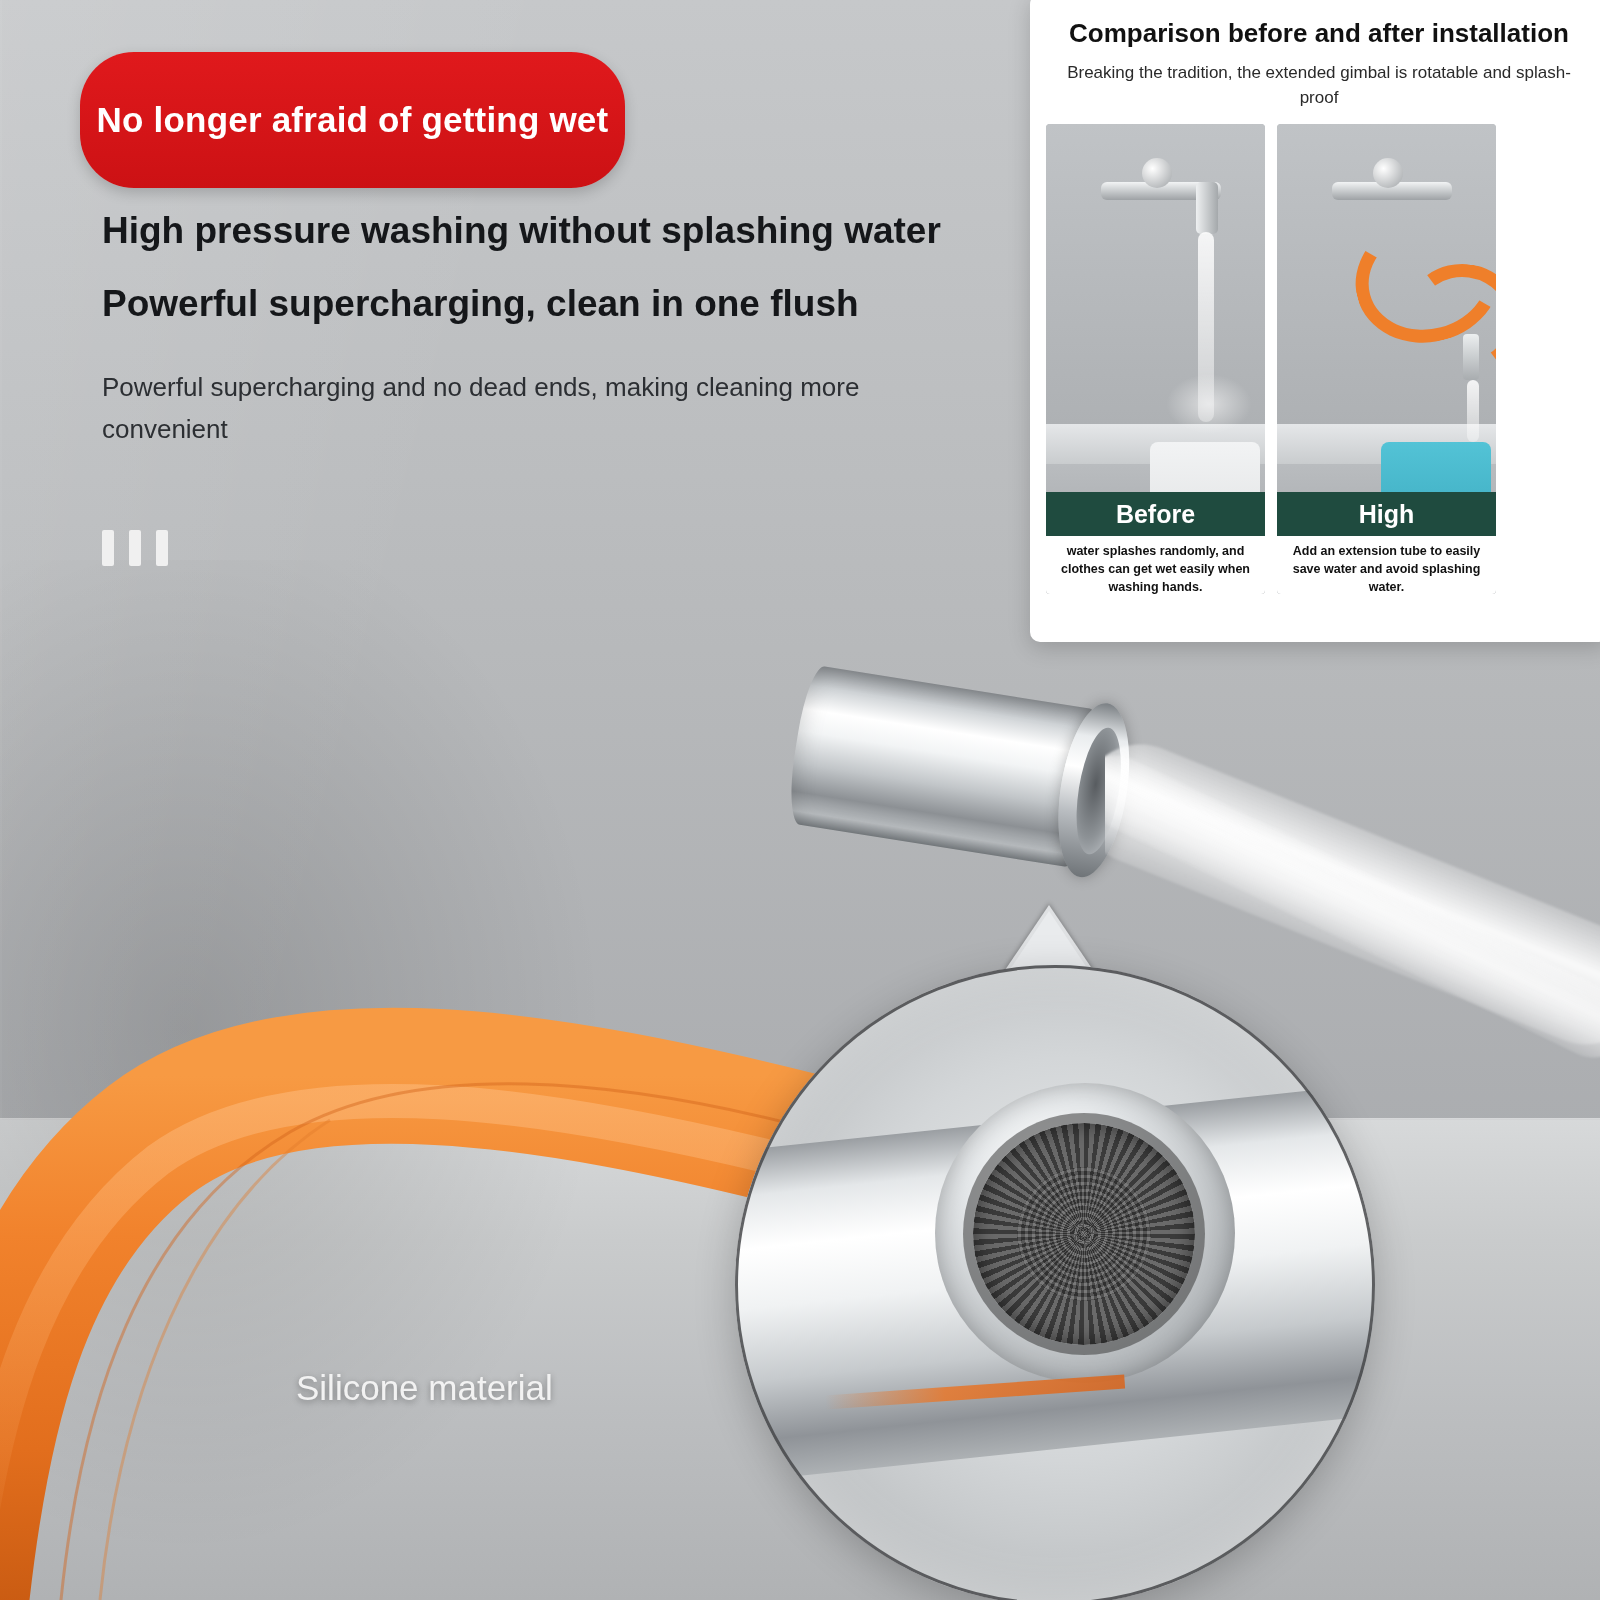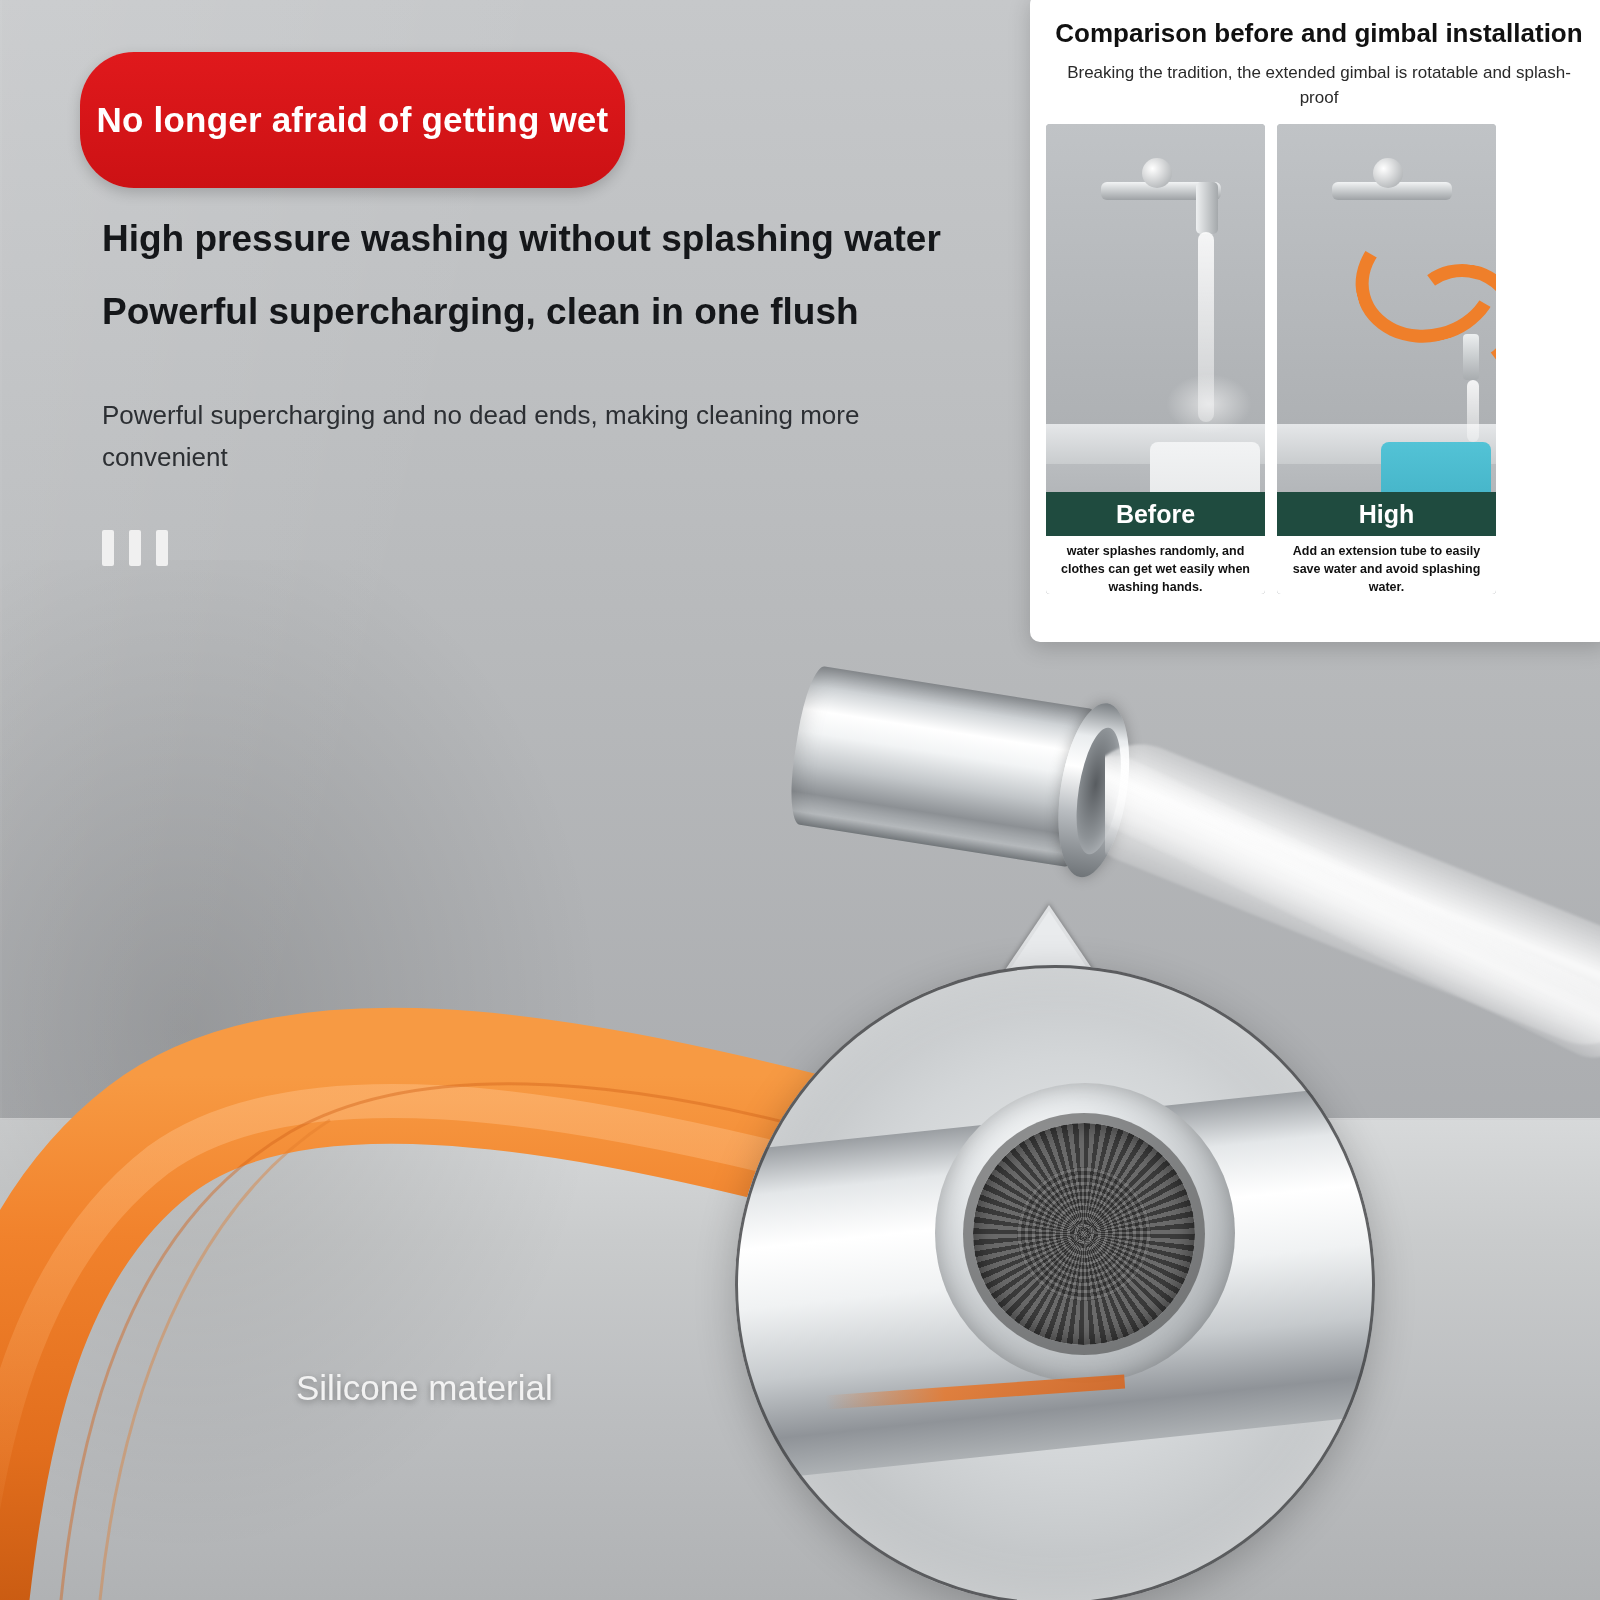--- a/index.html
+++ b/index.html
@@ -64,37 +64,37 @@
   .pill span {
     color: #fff;
     font-size: 35px;
     font-weight: 700;
     letter-spacing: .2px;
   }
 
   
   .copy {
     position: absolute;
-    left: 102px; top: 220px;
+    left: 102px; top: 212px;
     width: 880px;
   }
   .copy .h1 {
     color: #15171a;
     font-size: 37px;
     font-weight: 700;
     line-height: 1.0;
     margin-bottom: 36px;
     white-space: nowrap;
   }
   .copy .h2 {
     color: #15171a;
     font-size: 37px;
     font-weight: 700;
     line-height: 1.0;
-    margin-bottom: 64px;
+    margin-bottom: 44px;
     white-space: nowrap;
   }
   .copy .p {
     color: #2c2f33;
     font-size: 26px;
     font-weight: 400;
     line-height: 1.62;
     max-width: 830px;
   }
 
@@ -488,21 +488,21 @@
   <div class="magnifier-arrow"></div>
   <div class="magnifier">
     <div class="body"></div>
     <div class="face"></div>
     <div class="mesh"></div>
     <div class="orange-line"></div>
   </div>
   <div class="magnifier-border"></div>
 
   <div class="card">
-    <div class="card-title">Comparison before and gimbal installation</div>
+    <div class="card-title">Comparison before and after installation</div>
     <div class="card-sub">Breaking the tradition, the extended gimbal is rotatable and splash-proof</div>
     <div class="panes">
 
       <div class="pane before">
         <div class="pane-wall"></div>
         <div class="pane-ledge"></div>
         <div class="pane-floor"></div>
         <div class="tap"></div>
         <div class="tap-valve"></div>
         <div class="tap-neck"></div>

